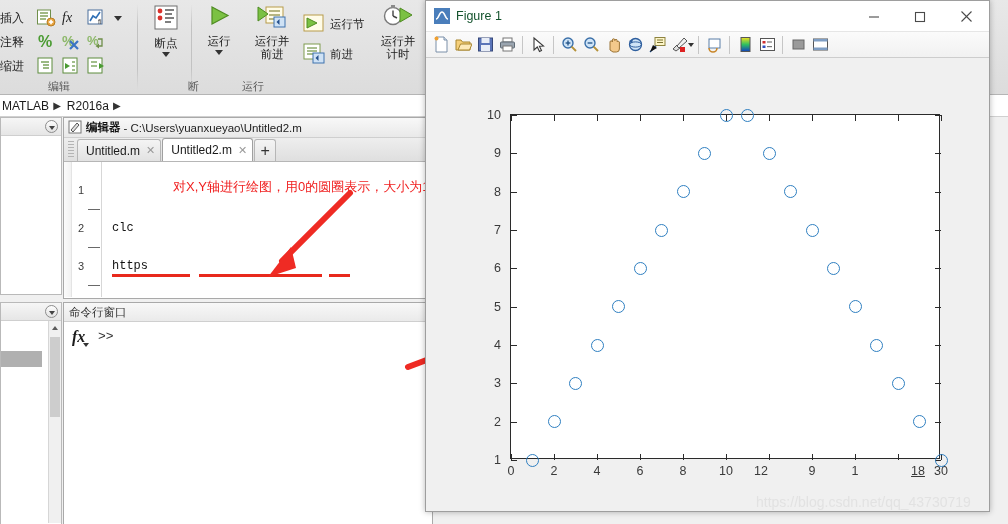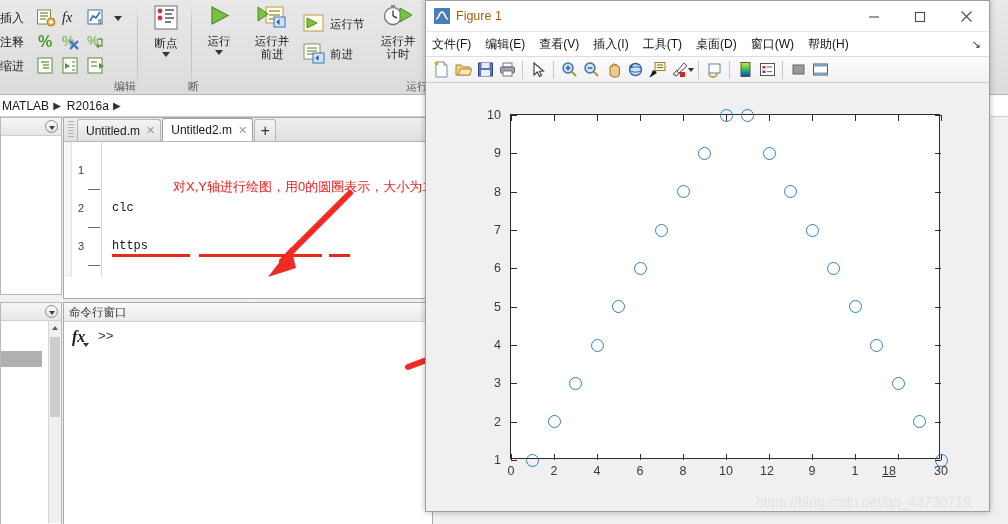--- a/index.html
+++ b/index.html
@@ -20,21 +20,21 @@
   
   .ribbon {
     position: absolute; left: 0; top: 0; width: 1008px; height: 95px;
     background: linear-gradient(#e8e8e8, #dcdcdc);
     border-bottom: 1px solid #b5b5b5;
   }
   .rgroup { position: absolute; top: 0; height: 95px; }
   .rgroup-body { position: relative; height: 76px; }
   .rgroup-title {
     position: absolute; bottom: 1px; left: 0; right: 0; height: 16px;
-    text-align: right; font-size: 11px; color: #5a5a5a; line-height: 16px; padding-left: 48px;
+    text-align: left; font-size: 11px; color: #5a5a5a; line-height: 16px; padding-left: 48px;
   }
   .rgroup-sep {
     position: absolute; top: 4px; width: 1px; height: 86px;
     background: linear-gradient(transparent, #c2c2c2 25%, #c2c2c2 75%, transparent);
   }
 
   .rrow { position: absolute; left: 0; display: flex; align-items: center; height: 24px; }
   .rlabel { font-size: 12px; color: #222; width: 36px; }
   .ricon {
     width: 22px; height: 21px; margin-right: 3px; position: relative;
@@ -182,21 +182,21 @@
   .figwin {
     position: absolute; left: 425px; top: 0px; width: 565px; height: 512px;
     background: #f0f0f0; border: 1px solid #9e9e9e;
     box-shadow: 0 0 6px rgba(0,0,0,.28);
   }
   .fig-titlebar {
     height: 31px; background: #ffffff; display: flex; align-items: center;
     position: relative; border-bottom: 1px solid #e6e6e6;
   }
   .fig-icon { width: 16px; height: 16px; margin: 0 6px 0 8px; }
-  .fig-title { font-size: 12.5px; color: #a16207; }
+  .fig-title { font-size: 12.5px; color: #14532d; }
   .winbtns { position: absolute; right: 0; top: 0; height: 31px; display: flex; }
   .winbtn { width: 46px; height: 31px; display:flex; align-items:center; justify-content:center; }
   .winbtn svg { display:block; }
   .fig-menubar {
     height: 25px; background: #ffffff; display: flex; align-items: center;
     padding-left: 6px; border-bottom: 1px solid #dcdcdc; position: relative;
   }
   .menuitem { font-size: 12px; color: #111; margin-right: 14px; white-space: nowrap; }
   .menu-overflow { position: absolute; right: 8px; font-size: 11px; color: #333; }
   .fig-toolbar {
@@ -439,20 +439,30 @@
           <div class="dockrow-sel" style="position:absolute; left:0; top:30px; width:41px;"></div>
           <div class="vscroll">
             <div class="up"></div>
             <div class="thumb"></div>
           </div>
         </div>
       </div>
     </div>
 
     <div class="editor">
+      <div class="editor-title">
+        <span style="margin-right:4px;">
+          <svg width="14" height="14" viewBox="0 0 14 14">
+              <rect x="1" y="1" width="12" height="12" fill="#fff" stroke="#777"></rect>
+              <path d="M3,10 L9,3 L11,5 L5,12 Z" fill="#e0e0e0" stroke="#555"></path>
+            </svg>
+        </span>
+        <span class="ttl-strong">编辑器</span>
+        <span>- C:\Users\yuanxueyao\Untitled2.m</span>
+      </div>
 
       <div class="tabstrip">
         <span class="grip"></span>
         <div class="tab">
           <span>Untitled.m</span>
           <span class="xmark">✕</span>
         </div>
         <div class="tab active">
           <span>Untitled2.m</span>
           <span class="xmark">✕</span>
@@ -536,31 +546,20 @@
         </div>
         <div class="winbtn">
           <svg width="13" height="13" viewBox="0 0 13 13">
               <line x1="1.5" y1="1.5" x2="11.5" y2="11.5" stroke="#4a4a4a" stroke-width="1.1"></line>
               <line x1="11.5" y1="1.5" x2="1.5" y2="11.5" stroke="#4a4a4a" stroke-width="1.1"></line>
             </svg>
         </div>
       </div>
     </div>
 
-    <div class="fig-menubar">
-      <span class="menuitem">文件(F)</span>
-      <span class="menuitem">编辑(E)</span>
-      <span class="menuitem">查看(V)</span>
-      <span class="menuitem">插入(I)</span>
-      <span class="menuitem">工具(T)</span>
-      <span class="menuitem">桌面(D)</span>
-      <span class="menuitem">窗口(W)</span>
-      <span class="menuitem">帮助(H)</span>
-      <span class="menu-overflow">↘</span>
-    </div>
 
     <div class="fig-toolbar">
       <div class="tbtn">
         <svg width="17" height="17" viewBox="0 0 17 17">
             <path d="M3,1 L11,1 L14,4 L14,16 L3,16 Z" fill="#fff" stroke="#7a8fa8"></path>
             <path d="M11,1 L11,4 L14,4" fill="#dce7f2" stroke="#7a8fa8"></path>
             <circle cx="3.5" cy="2.5" r="2" fill="#f0a030"></circle>
           </svg>
       </div>
       <div class="tbtn">
@@ -693,30 +692,30 @@
           <div class="tick" style="left: 129px; top: 0px; width: 1px; height: 6px;"></div>
           <div class="ticklabel" style="left: 129px; top: 349px; transform: translateX(-50%);">6</div>
           <div class="tick" style="left: 172px; top: 339px; width: 1px; height: 6px;"></div>
           <div class="tick" style="left: 172px; top: 0px; width: 1px; height: 6px;"></div>
           <div class="ticklabel" style="left: 172px; top: 349px; transform: translateX(-50%);">8</div>
           <div class="tick" style="left: 215px; top: 339px; width: 1px; height: 6px;"></div>
           <div class="tick" style="left: 215px; top: 0px; width: 1px; height: 6px;"></div>
           <div class="ticklabel" style="left: 215px; top: 349px; transform: translateX(-50%);">10</div>
           <div class="tick" style="left: 258px; top: 339px; width: 1px; height: 6px;"></div>
           <div class="tick" style="left: 258px; top: 0px; width: 1px; height: 6px;"></div>
-          <div class="ticklabel" style="left: 256px; top: 349px; transform: translateX(-50%);">12</div>
+          <div class="ticklabel" style="left: 250px; top: 349px; transform: translateX(-50%);">12</div>
           <div class="tick" style="left: 301px; top: 339px; width: 1px; height: 6px;"></div>
           <div class="tick" style="left: 301px; top: 0px; width: 1px; height: 6px;"></div>
           <div class="ticklabel" style="left: 301px; top: 349px; transform: translateX(-50%);">9</div>
           <div class="tick" style="left: 344px; top: 339px; width: 1px; height: 6px;"></div>
           <div class="tick" style="left: 344px; top: 0px; width: 1px; height: 6px;"></div>
           <div class="ticklabel" style="left: 344px; top: 349px; transform: translateX(-50%);">1</div>
           <div class="tick" style="left: 387px; top: 339px; width: 1px; height: 6px;"></div>
           <div class="tick" style="left: 387px; top: 0px; width: 1px; height: 6px;"></div>
-          <div class="ticklabel" style="left: 378px; top: 349px; transform: translateX(-50%); text-decoration: underline;">18</div>
+          <div class="ticklabel" style="left: 407px; top: 349px; transform: translateX(-50%); text-decoration: underline;">18</div>
           <div class="tick" style="left: 430px; top: 339px; width: 1px; height: 6px;"></div>
           <div class="tick" style="left: 430px; top: 0px; width: 1px; height: 6px;"></div>
           <div class="ticklabel" style="left: 430px; top: 349px; transform: translateX(-50%);">30</div>
           <div class="tick" style="left: 0px; top: 345px; width: 6px; height: 1px;"></div>
           <div class="tick" style="left: 424px; top: 345px; width: 6px; height: 1px;"></div>
           <div class="ticklabel" style="left: -10px; top: 345px; transform: translate(-100%, -50%);">1</div>
           <div class="tick" style="left: 0px; top: 306.667px; width: 6px; height: 1px;"></div>
           <div class="tick" style="left: 424px; top: 306.667px; width: 6px; height: 1px;"></div>
           <div class="ticklabel" style="left: -10px; top: 306.667px; transform: translate(-100%, -50%);">2</div>
           <div class="tick" style="left: 0px; top: 268.333px; width: 6px; height: 1px;"></div>

